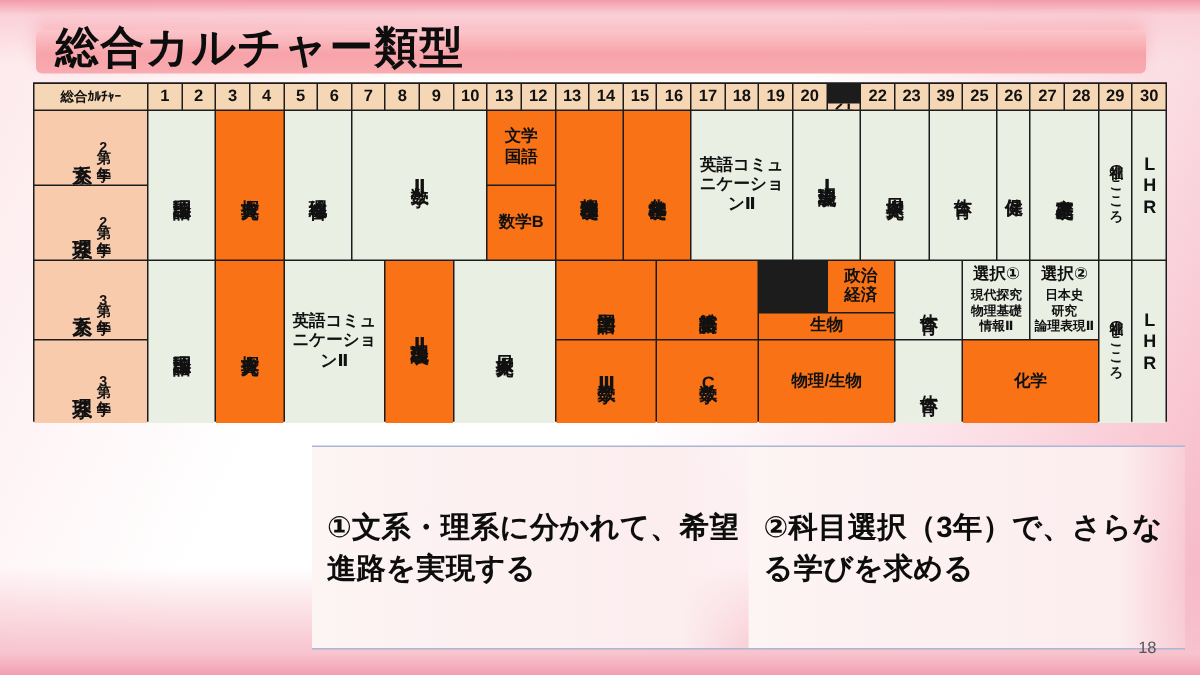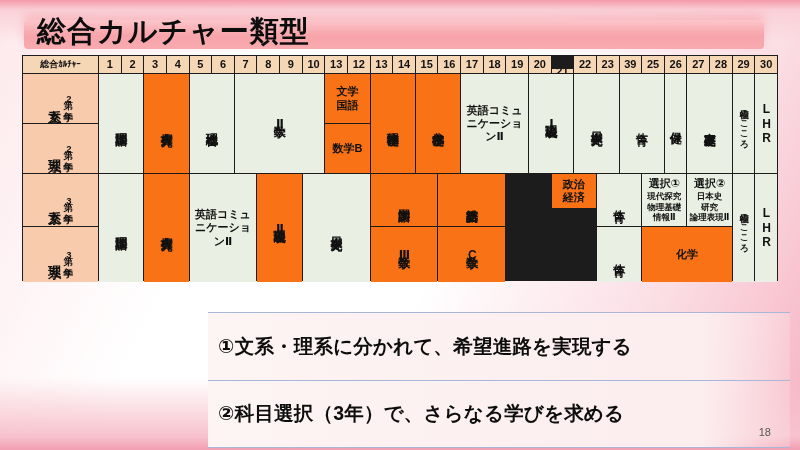--- a/index.html
+++ b/index.html
@@ -34,22 +34,22 @@
   .small .v{font-size:9px;letter-spacing:0;}
   .wrap .v{max-height:46px;letter-spacing:0;}
   .sel .h{font-size:11px;}
   .sub{font-size:8.5px;line-height:1.25;margin-top:1px;font-weight:bold;}
 
   
   .goal-box{position:absolute;left:22px;top:297px;width:184px;height:135px;box-sizing:border-box;
     background:linear-gradient(180deg,#fdf3f4 0%,#f9e4e7 100%);
     border:1px solid #a9b6d6;border-radius:2px;padding:6px 8px;
     font-size:26px;font-weight:bold;color:#0d0d0d;line-height:1.55;}
-  .bullets{position:absolute;left:208px;top:312px;width:582px;height:135px;
-    display:flex;flex-direction:column;border-top:1.5px solid #a9b6d6;}
+  .bullets{position:absolute;left:208px;top:297px;width:582px;height:135px;
+    display:flex;flex-direction:row;border-top:1.5px solid #a9b6d6;}
   .bullet{flex:1;display:flex;align-items:center;border-bottom:1.5px solid #a9b6d6;
     background:linear-gradient(90deg,#fdf4f4 0%,#fcedef 85%,rgba(252,237,239,.25) 100%);
     font-size:19.5px;font-weight:bold;color:#0d0d0d;padding-left:10px;letter-spacing:.2px;}
   .page-number{position:absolute;right:29px;bottom:12px;font-size:11px;color:#555;}
 </style>
 </head>
 <body>
 
 <div class="slide">
   <div class="title-band"></div>
@@ -180,20 +180,26 @@
       <div class="cell yellow wrap" style="grid-area: 4 / 17 / span 2 / span 3;">
         <span class="v">英語総合</span>
       </div>
       <div class="cell yellow " style="grid-area: 6 / 17 / span 1 / span 3;">
         <span class="v">数学C</span>
       </div>
       <div class="cell yellow " style="grid-area: 4 / 22 / span 1 / span 2;">
         <span class="h">政治
 経済</span>
       </div>
+      <div class="cell yellow " style="grid-area: 5 / 20 / span 1 / span 4;">
+        <span class="h">生物</span>
+      </div>
+      <div class="cell yellow " style="grid-area: 6 / 20 / span 1 / span 4;">
+        <span class="h">物理/生物</span>
+      </div>
       <div class="cell plain " style="grid-area: 4 / 24 / span 2 / span 2;">
         <span class="v">体育</span>
       </div>
       <div class="cell plain sel" style="grid-area: 4 / 26 / span 2 / span 2;">
         <span class="h">選択①</span>
         <div class="sub">
           <div>現代探究</div>
           <div>物理基礎</div>
           <div>情報Ⅱ</div>
         </div>

